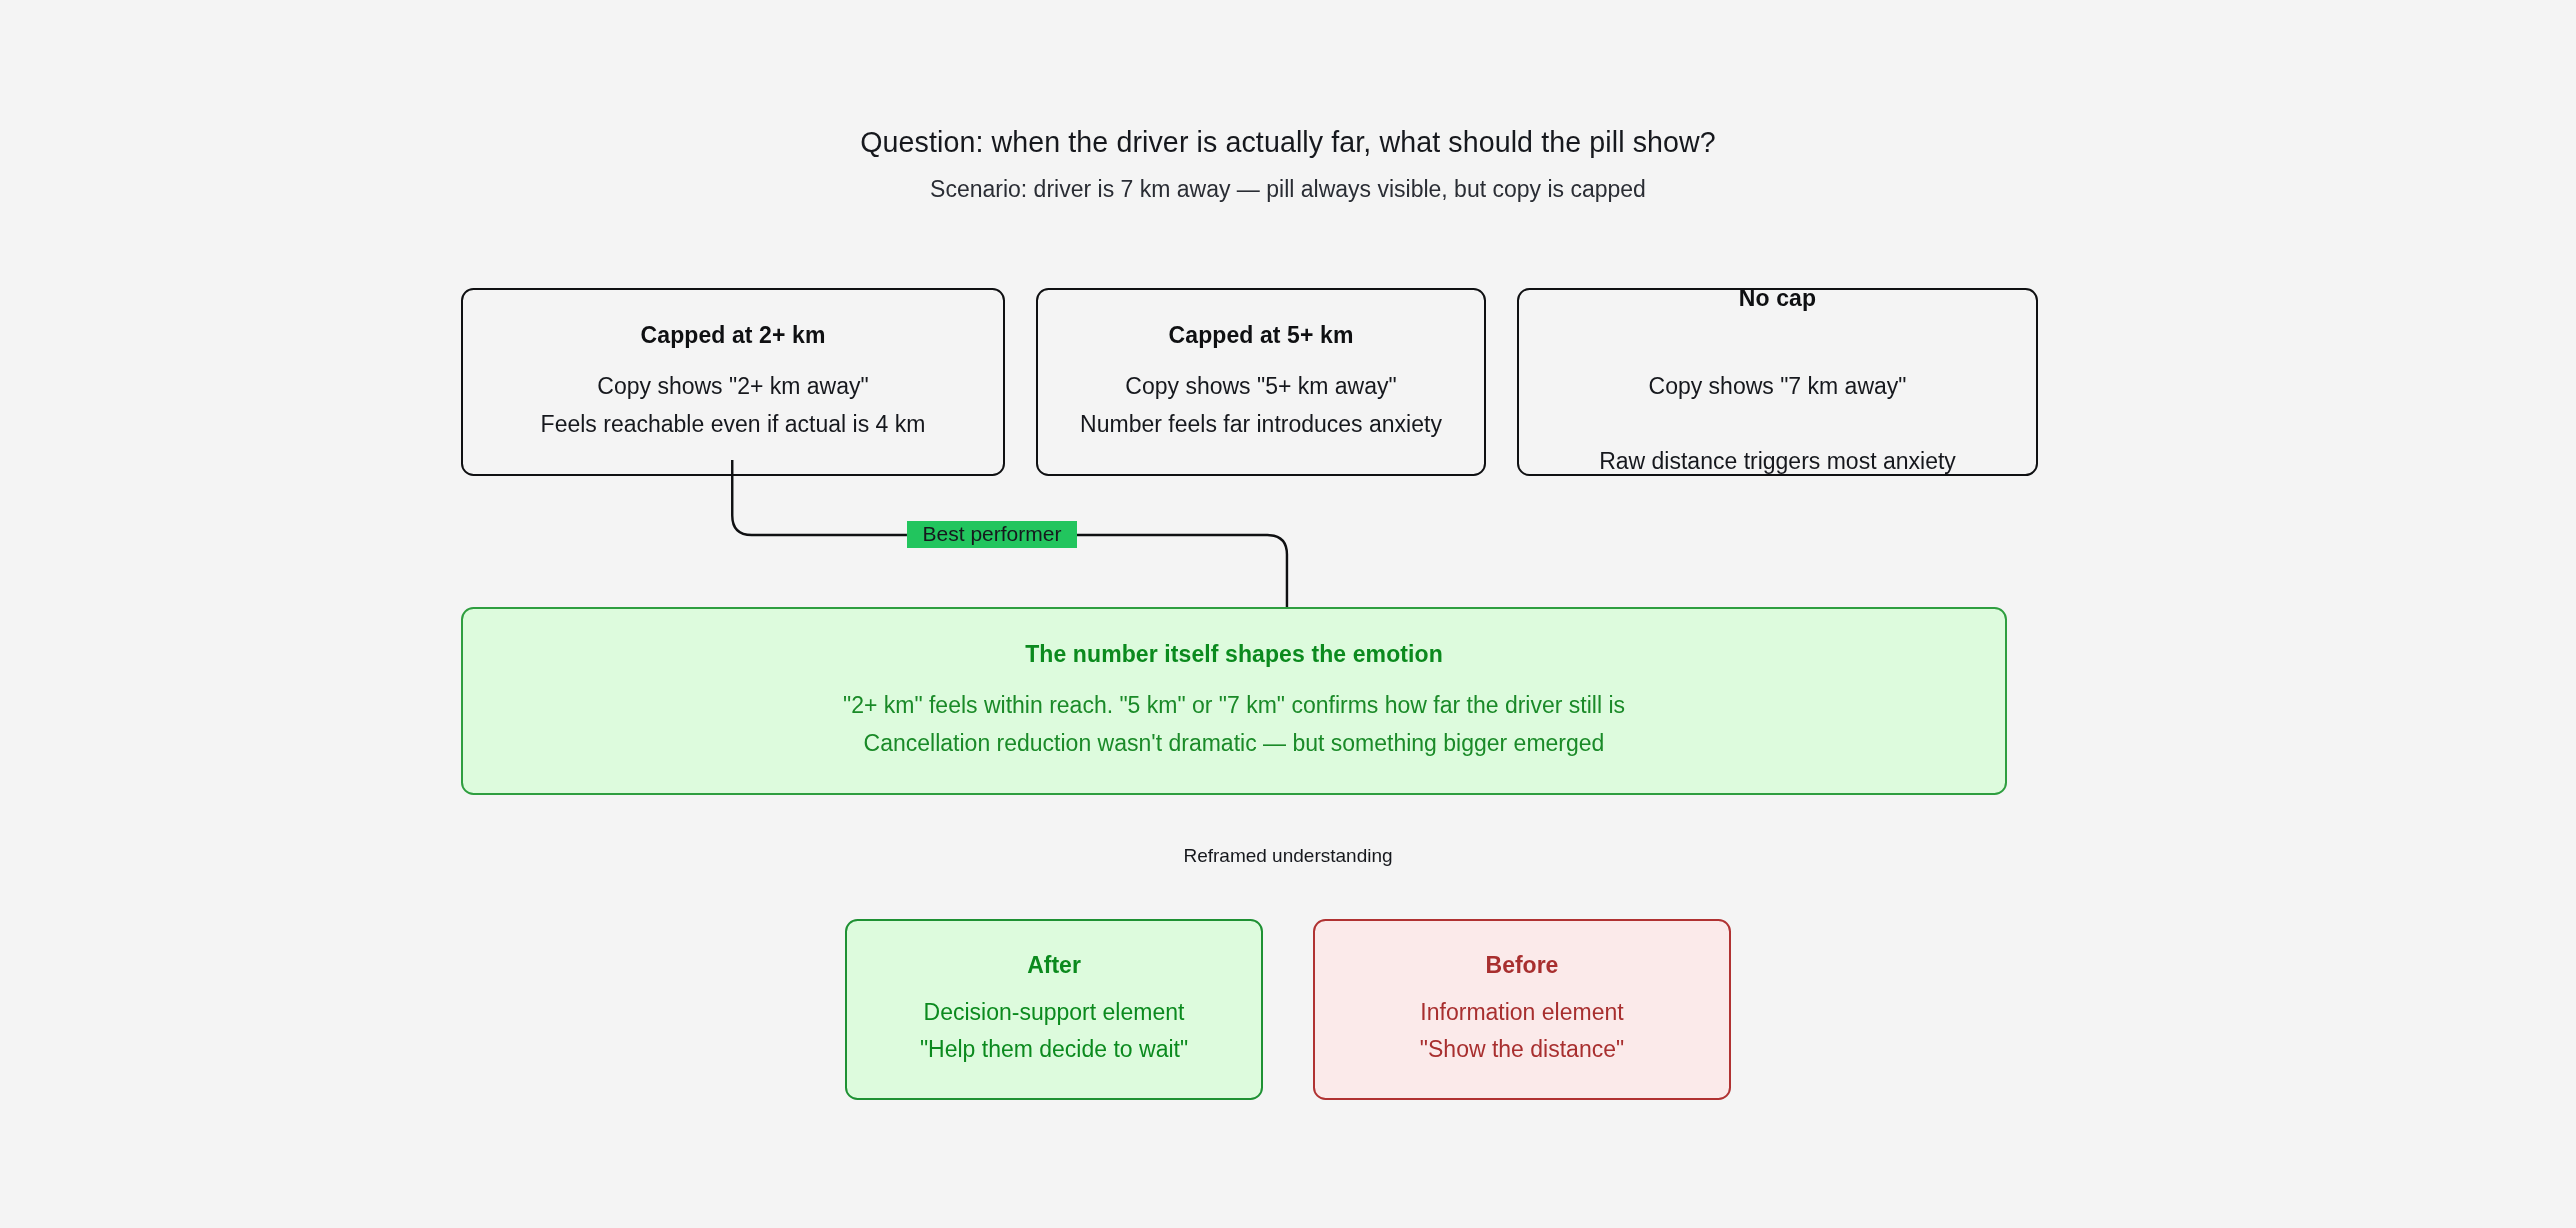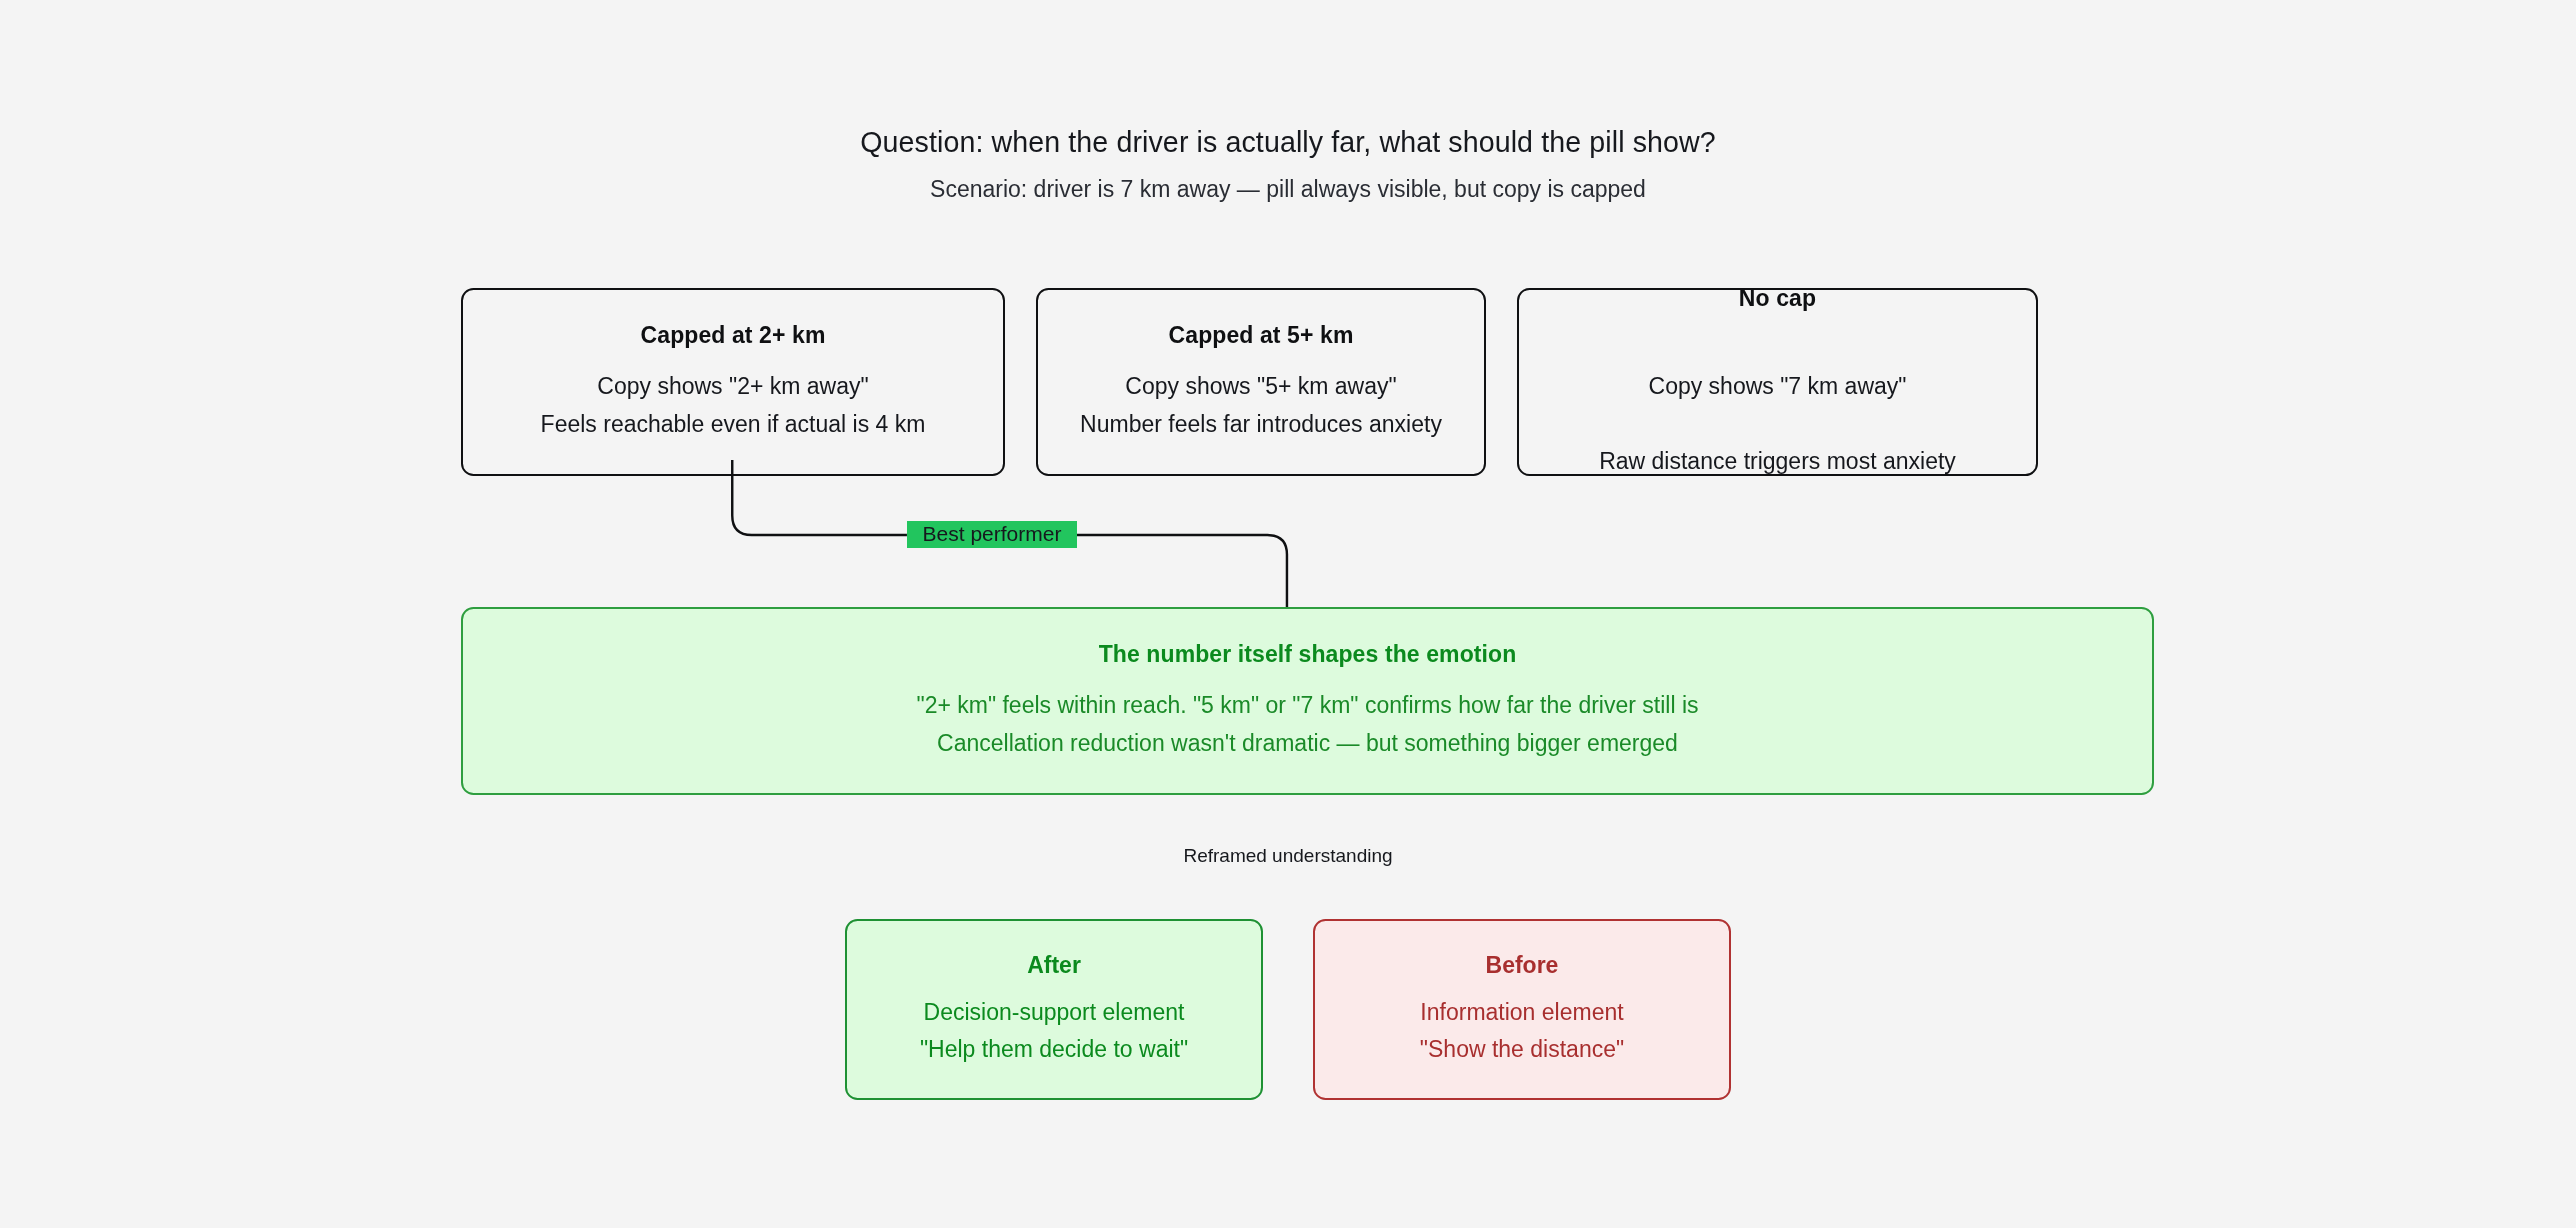--- a/index.html
+++ b/index.html
@@ -103,21 +103,21 @@
     background: #22c55e;
     padding: 1.4px 5.6px;
     box-sizing: border-box;
   }
 
   
   .callout {
     position: absolute;
     left: 461px;
     top: 607px;
-    width: 1693px;
+    width: 1546px;
     height: 188px;
     box-sizing: border-box;
     background: #ddfbdd;
     border: 2.1px solid #2e9e3f;
     border-radius: 12.5px;
     display: flex;
     flex-direction: column;
     align-items: center;
     justify-content: center;
   }

